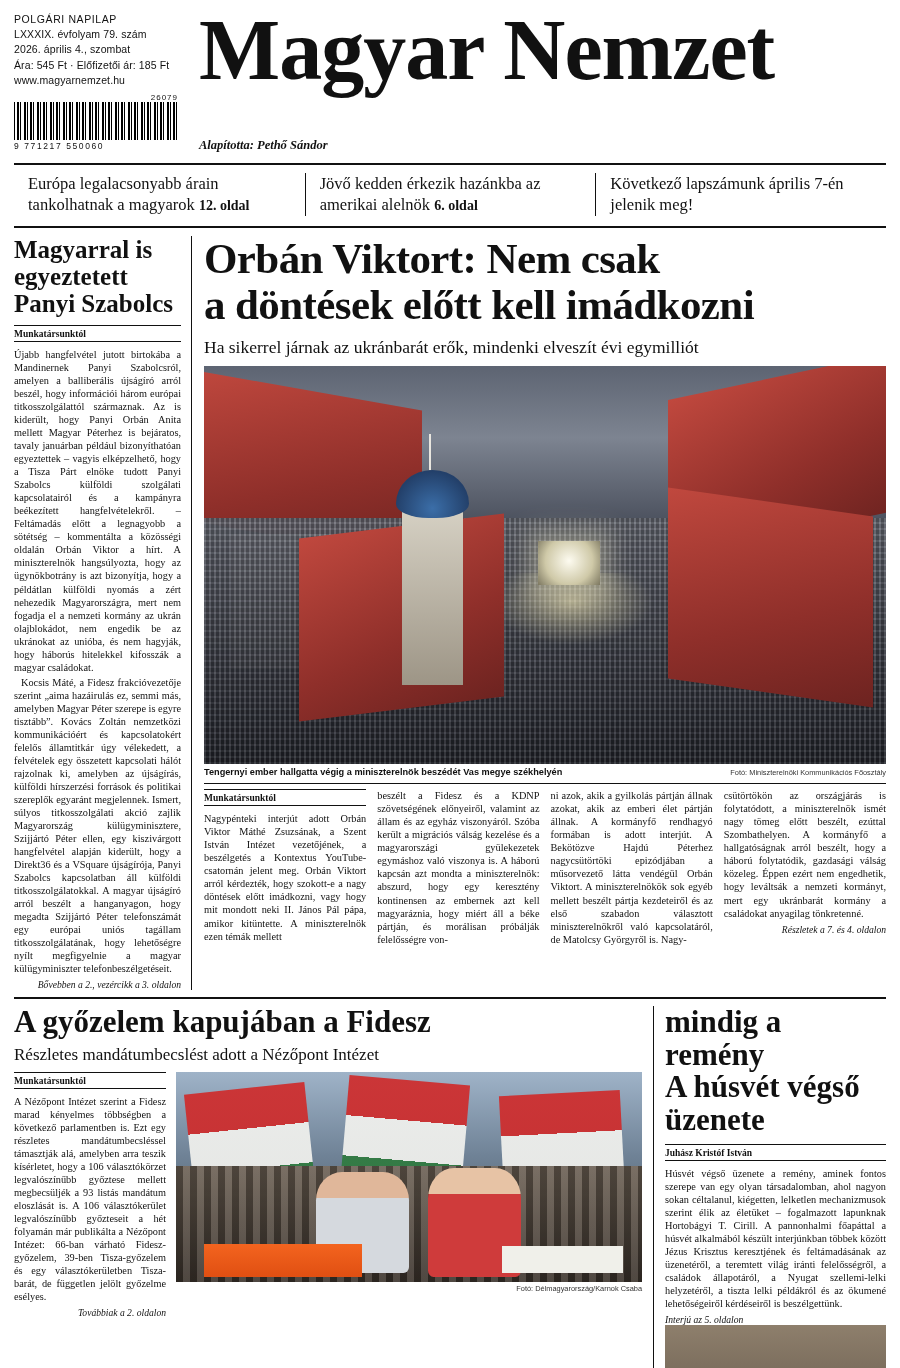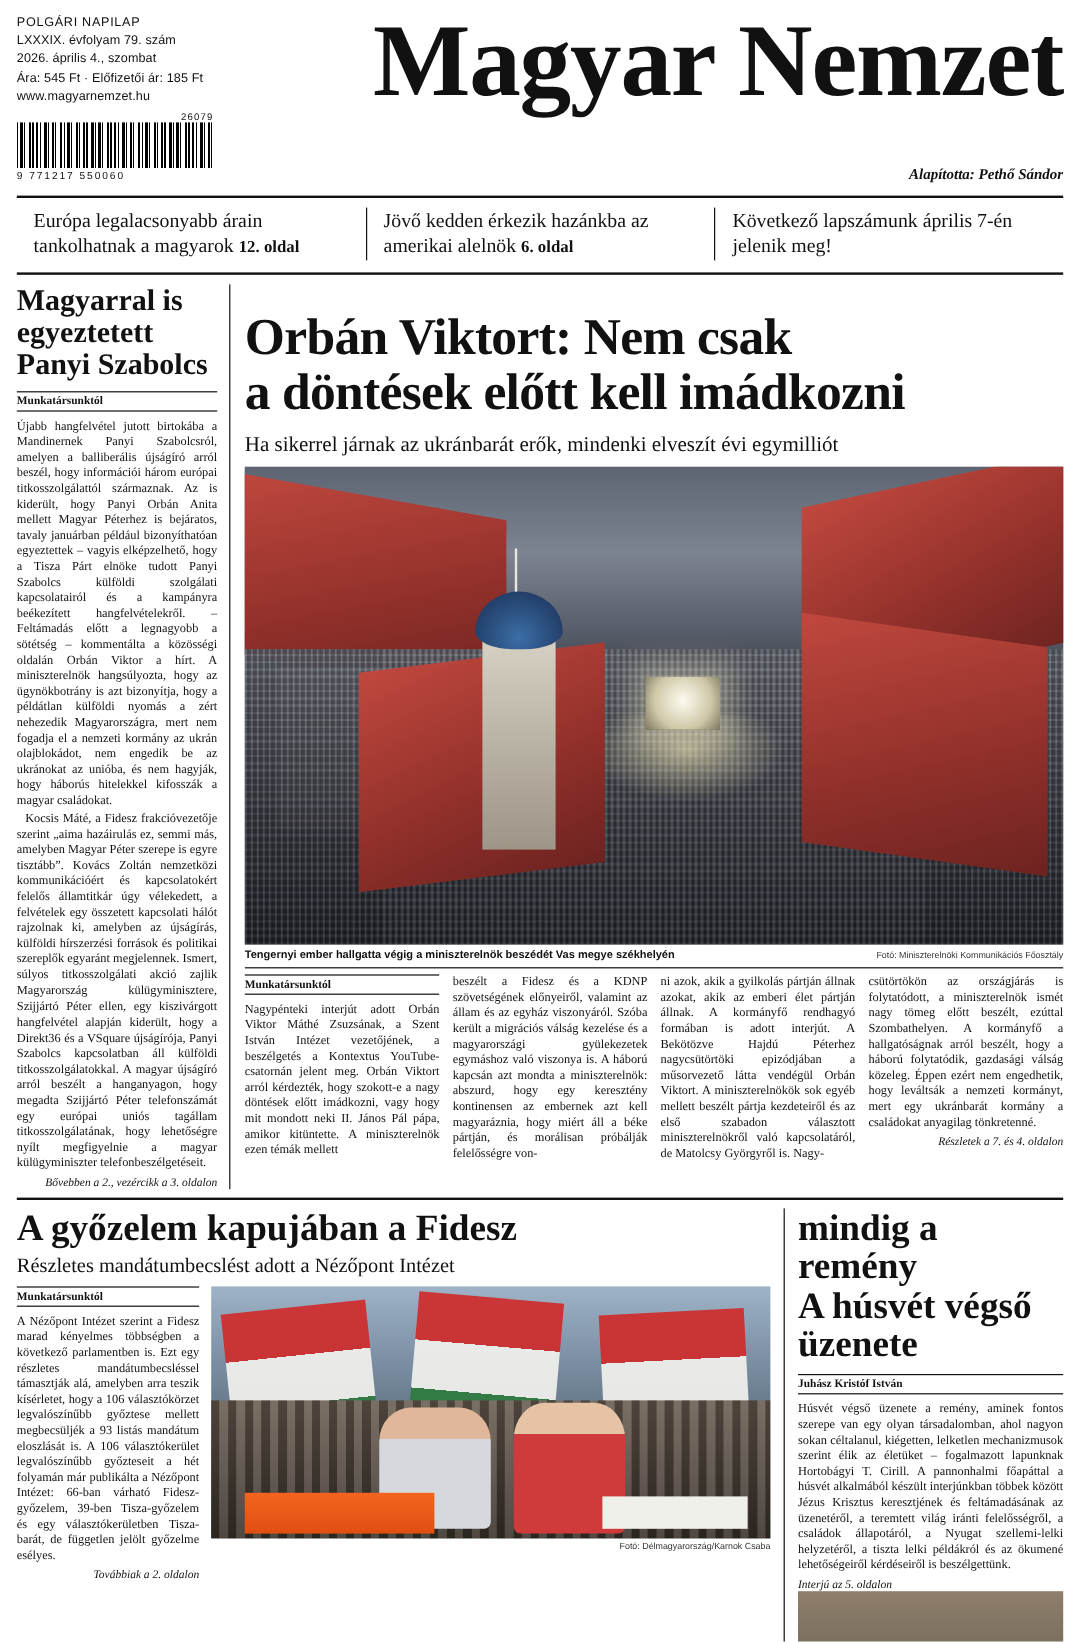--- a/index.html
+++ b/index.html
@@ -55,21 +55,21 @@
       #000 6px 7px, #fff 7px 10px, #000 10px 12px, #fff 12px 13px);
   }
   .barcode-caption {
     font-family: "Liberation Sans", sans-serif;
     font-size: 8.5px;
     letter-spacing: 1.6px;
     margin-top: 1px;
   }
   .masthead-center {
     flex: 1 1 auto;
-    text-align: right;
+    text-align: left;
     padding-top: 0px;
   }
   .paper-title {
     font-family: "Liberation Serif", serif;
     font-weight: bold;
     font-size: 86px;
     line-height: .95;
     letter-spacing: -1px;
     margin: 0;
     white-space: nowrap;
@@ -100,21 +100,20 @@
   .teaser .page-ref {
     font-weight: bold;
     font-size: 14px;
   }
 
   
   .main {
     display: flex;
     border-top: 2.5px solid #111;
     padding-top: 8px;
-    align-items: center;
   }
   .col-left {
     width: 178px;
     flex: 0 0 178px;
     padding-right: 10px;
     border-right: 1px solid #111;
   }
   .col-right {
     flex: 1 1 auto;
     padding-left: 12px;

